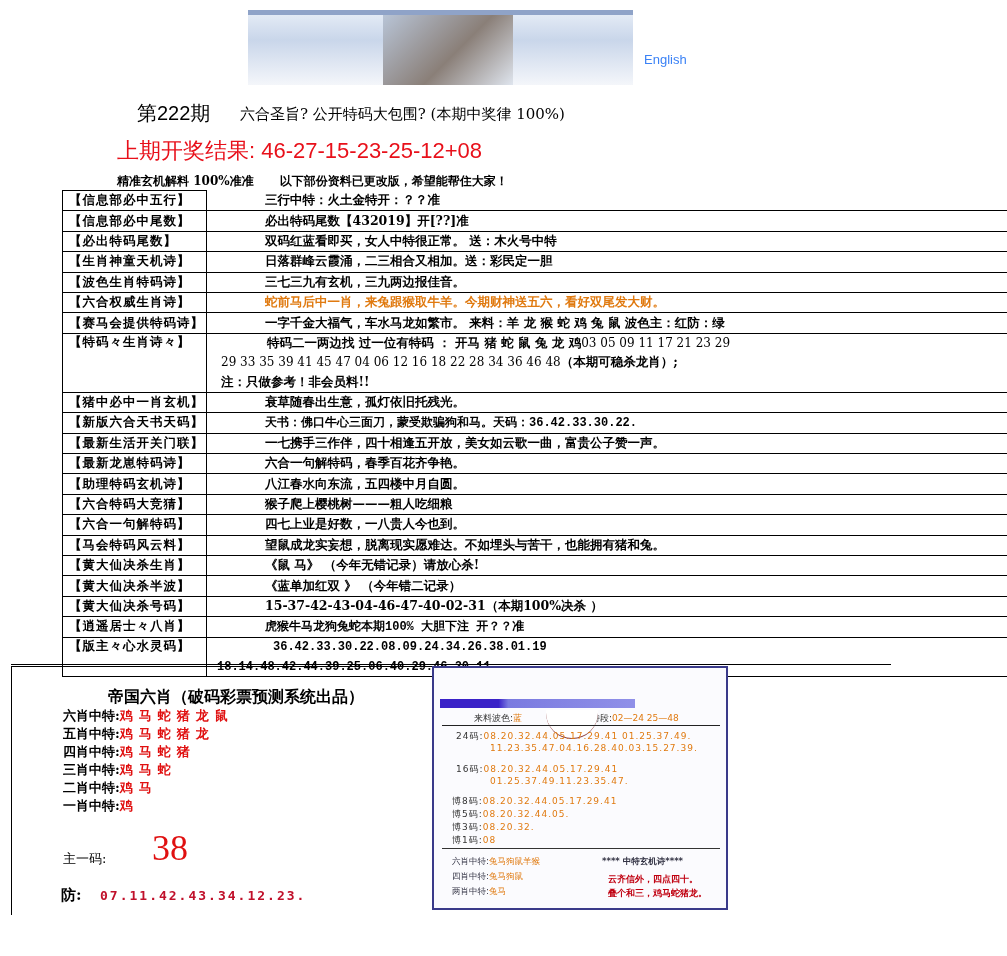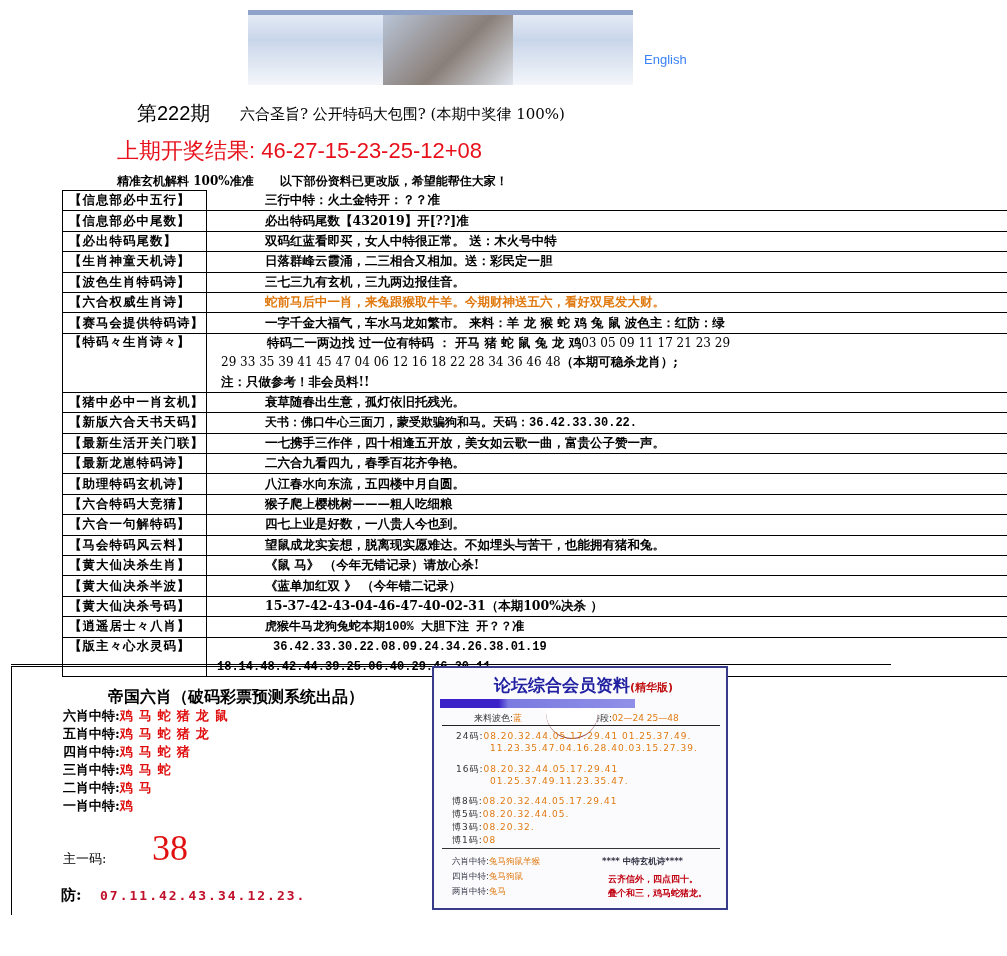--- a/index.html
+++ b/index.html
@@ -111,21 +111,21 @@
       <tr>
         <td class="lbl">【新版六合天书天码】</td>
         <td class="val mono"><span>天书：佛口牛心三面刀，蒙受欺骗狗和马。天码：36.42.33.30.22.</span></td>
       </tr>
       <tr>
         <td class="lbl">【最新生活开关门联】</td>
         <td class="val"><span>一七携手三作伴，四十相逢五开放，美女如云歌一曲，富贵公子赞一声。</span></td>
       </tr>
       <tr>
         <td class="lbl">【最新龙崽特码诗】</td>
-        <td class="val"><span>二六合九看四九，春季百花齐争艳。</span></td>
+        <td class="val"><span>六合一句解特码，春季百花齐争艳。</span></td>
       </tr>
       <tr>
         <td class="lbl">【助理特码玄机诗】</td>
         <td class="val"><span>八江春水向东流，五四楼中月自圆。</span></td>
       </tr>
       <tr>
         <td class="lbl">【六合特码大竞猜】</td>
         <td class="val"><span>猴子爬上樱桃树———粗人吃细粮</span></td>
       </tr>
       <tr>
@@ -172,21 +172,20 @@
   <div class="row" style="top:94px"><span>三肖中特:</span><span class="z">鸡马蛇</span></div>
   <div class="row" style="top:112px"><span>二肖中特:</span><span class="z">鸡马</span></div>
   <div class="row" style="top:130px"><span>一肖中特:</span><span class="z">鸡</span></div>
   <div class="main-code-lbl">主一码:</div>
   <div class="main-code">38</div>
   <div class="fang-lbl">防:</div>
   <div class="fang">07.11.42.43.34.12.23.</div>
 </div>
 
 <div class="vip">
-  <div class="t"><span>论坛综合会员资料</span><span class="ed">(精华版)</span></div>
   <div class="bar"></div>
   <div class="bo"><span>来料波色:</span><b>蓝</b><span style="margin-left:60px">料特段:</span><b>02—24 25—48</b></div>
   <div class="blob"></div>
   <div class="ln1"></div>
   <div class="r" style="left:22px;top:62px"><span class="k">24码:</span><span>08.20.32.44.05.17.29.41 01.25.37.49.</span></div>
   <div class="r" style="left:56px;top:75px">11.23.35.47.04.16.28.40.03.15.27.39.</div>
   <div class="r" style="left:22px;top:95px"><span class="k">16码:</span><span>08.20.32.44.05.17.29.41</span></div>
   <div class="r" style="left:56px;top:108px">01.25.37.49.11.23.35.47.</div>
   <div class="r" style="left:18px;top:127px"><span class="k">博8码:</span><span>08.20.32.44.05.17.29.41</span></div>
   <div class="r" style="left:18px;top:140px"><span class="k">博5码:</span><span>08.20.32.44.05.</span></div>

